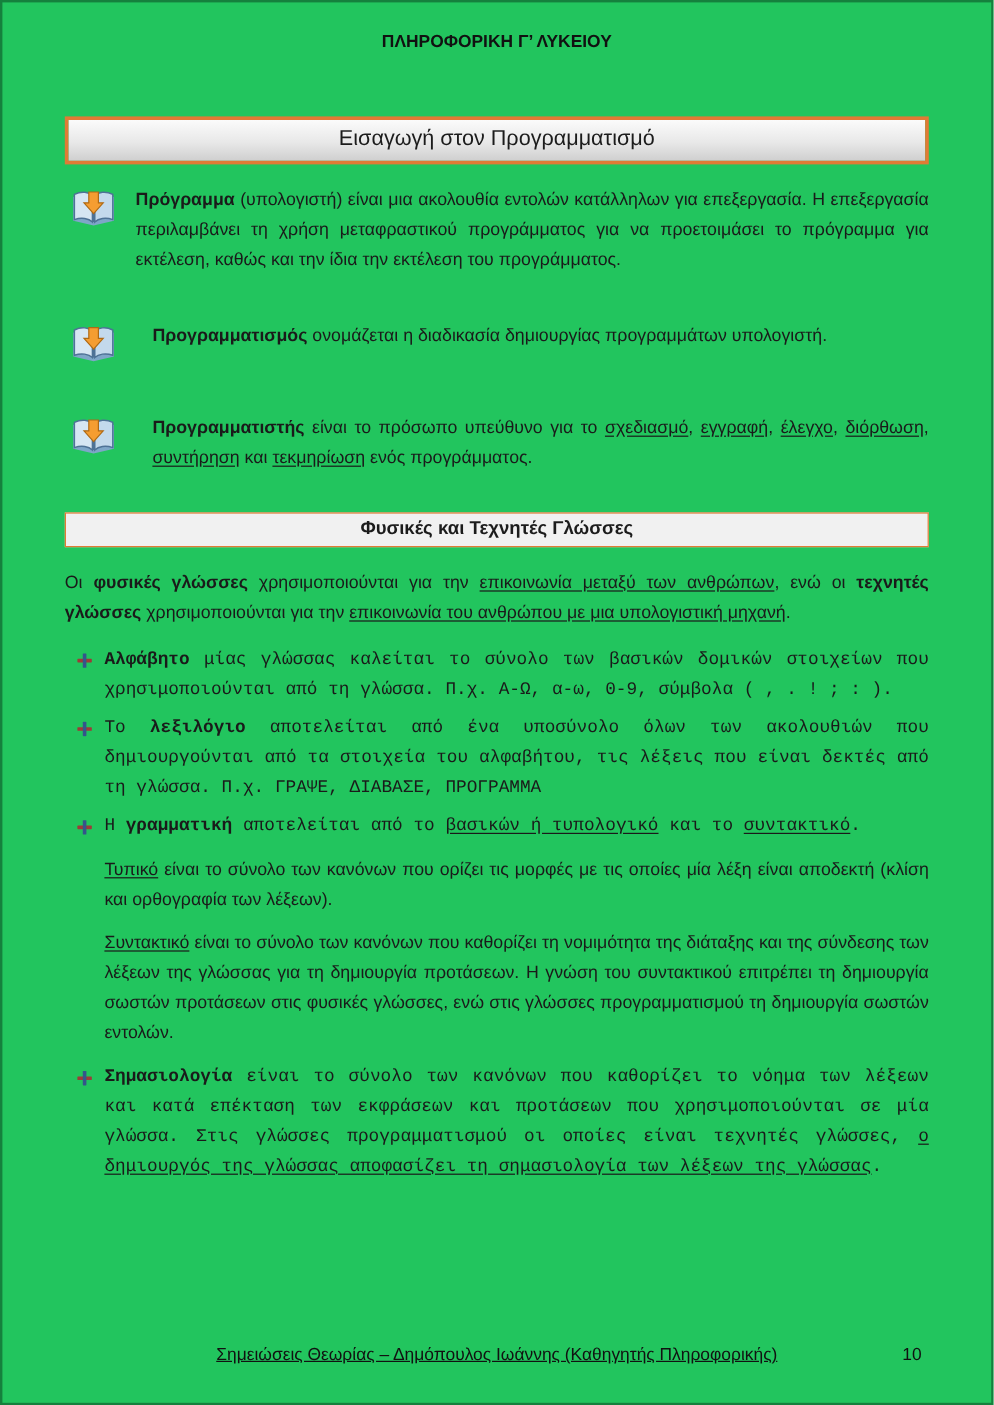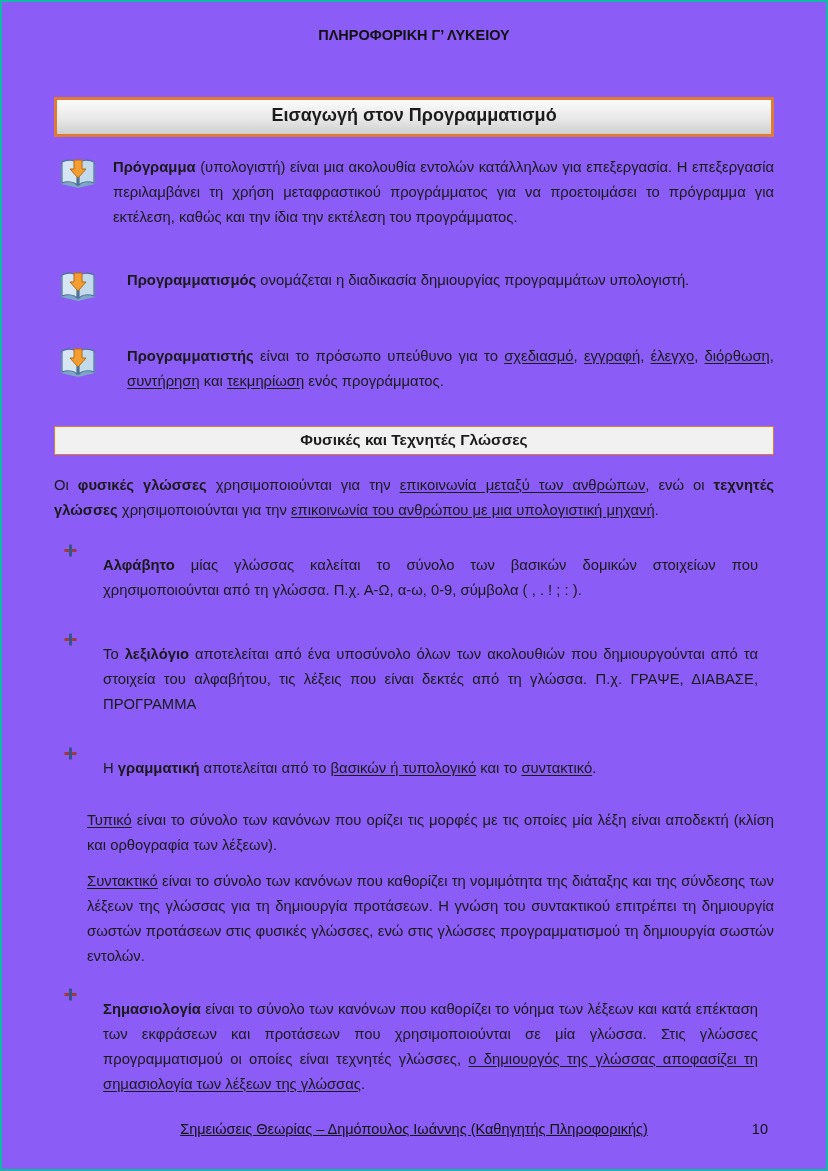--- a/index.html
+++ b/index.html
@@ -1,40 +1,40 @@
 <!DOCTYPE html>
 <html><head>
 <meta charset="utf-8">
 <style>
   html, body { margin: 0; padding: 0; background: #ffffff; }
   .page {
     position: relative;
     width: 828px;
     height: 1171px;
     box-sizing: border-box;
-    border: 2px solid #14b8a6;
-    background: #8b5cf6;
+    border: 2px solid #15803d;
+    background: #22c55e;
     font-family: "Liberation Sans", sans-serif;
     color: #1a1a1a;
     overflow: hidden;
   }
   .doc-header {
     padding-top: 25px;
     text-align: center;
     font-weight: bold;
     font-size: 14.5px;
     color: #111;
   }
   .main-title-box {
     margin: 54px 52px 0 52px;
     border: 3px solid #e07b35;
     background: linear-gradient(180deg, #fbfbfb 0%, #e8e8e8 55%, #cfcfcf 100%);
     text-align: center;
     padding: 5px 0 8px 0;
-    font-weight: bold;
+    font-weight: normal;
     font-size: 18px;
     color: #1c1c1c;
   }
   .section-heading {
     margin: 25px 52px 0 52px;
     border: 1.5px solid #e07b35;
     background: #f1f1f1;
     font-weight: bold;
     font-size: 15.5px;
     padding: 4px 8px 5px 8px;
@@ -43,21 +43,21 @@
   .body-text { font-size: 14.8px; line-height: 25px; text-align: justify; }
   .def-item { display: flex; gap: 15px; margin: 18px 52px 0 56px; align-items: flex-start; }
   .def-item + .def-item { margin-top: 38px; gap: 29px; }
   .def-item .book { flex: 0 0 40px; padding-top: 2px; }
   .def-item p { margin: 0; }
   .para { margin: 14px 52px 0 52px; }
   .para + .para { margin-top: 8px; }
   .bullet-item { display: flex; gap: 10px; margin: 10px 52px 0 62px; align-items: flex-start; }
   .bullet-item + .bullet-item { margin-top: 7px; }
   .bullet-ico { flex: 0 0 13px; padding-top: 6px; }
-  .bullet-item p { margin: 16px; }
+  .bullet-item p { margin: 0; font-family: Liberation Mono, monospace; }
   .sub-para { margin: 11px 52px 0 85px; }
   .b { font-weight: bold; }
   .u { text-decoration: underline; text-underline-offset: 2px; }
   .doc-footer {
     position: absolute;
     left: 0; right: 0; bottom: 32px;
     font-size: 14.5px;
     color: #111;
   }
   .footer-text { display: block; text-align: center; text-decoration: underline; }

